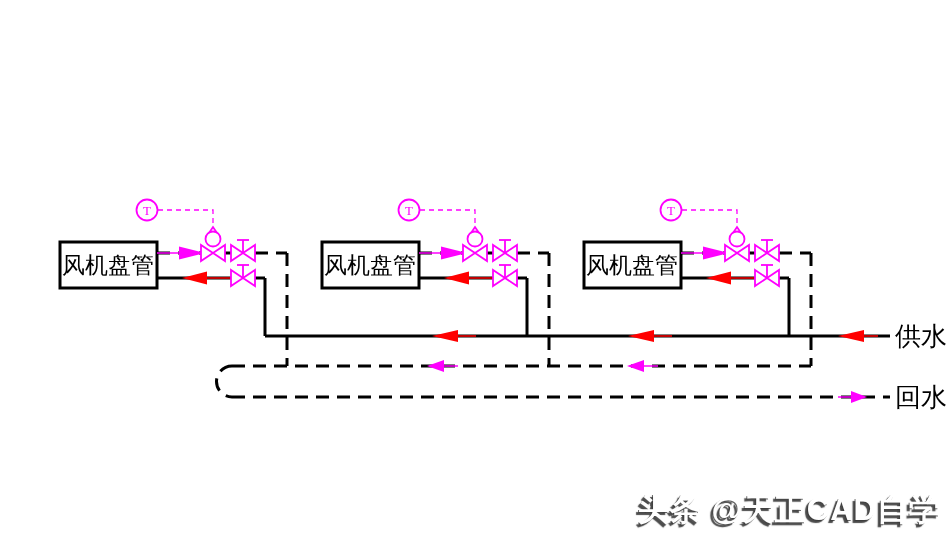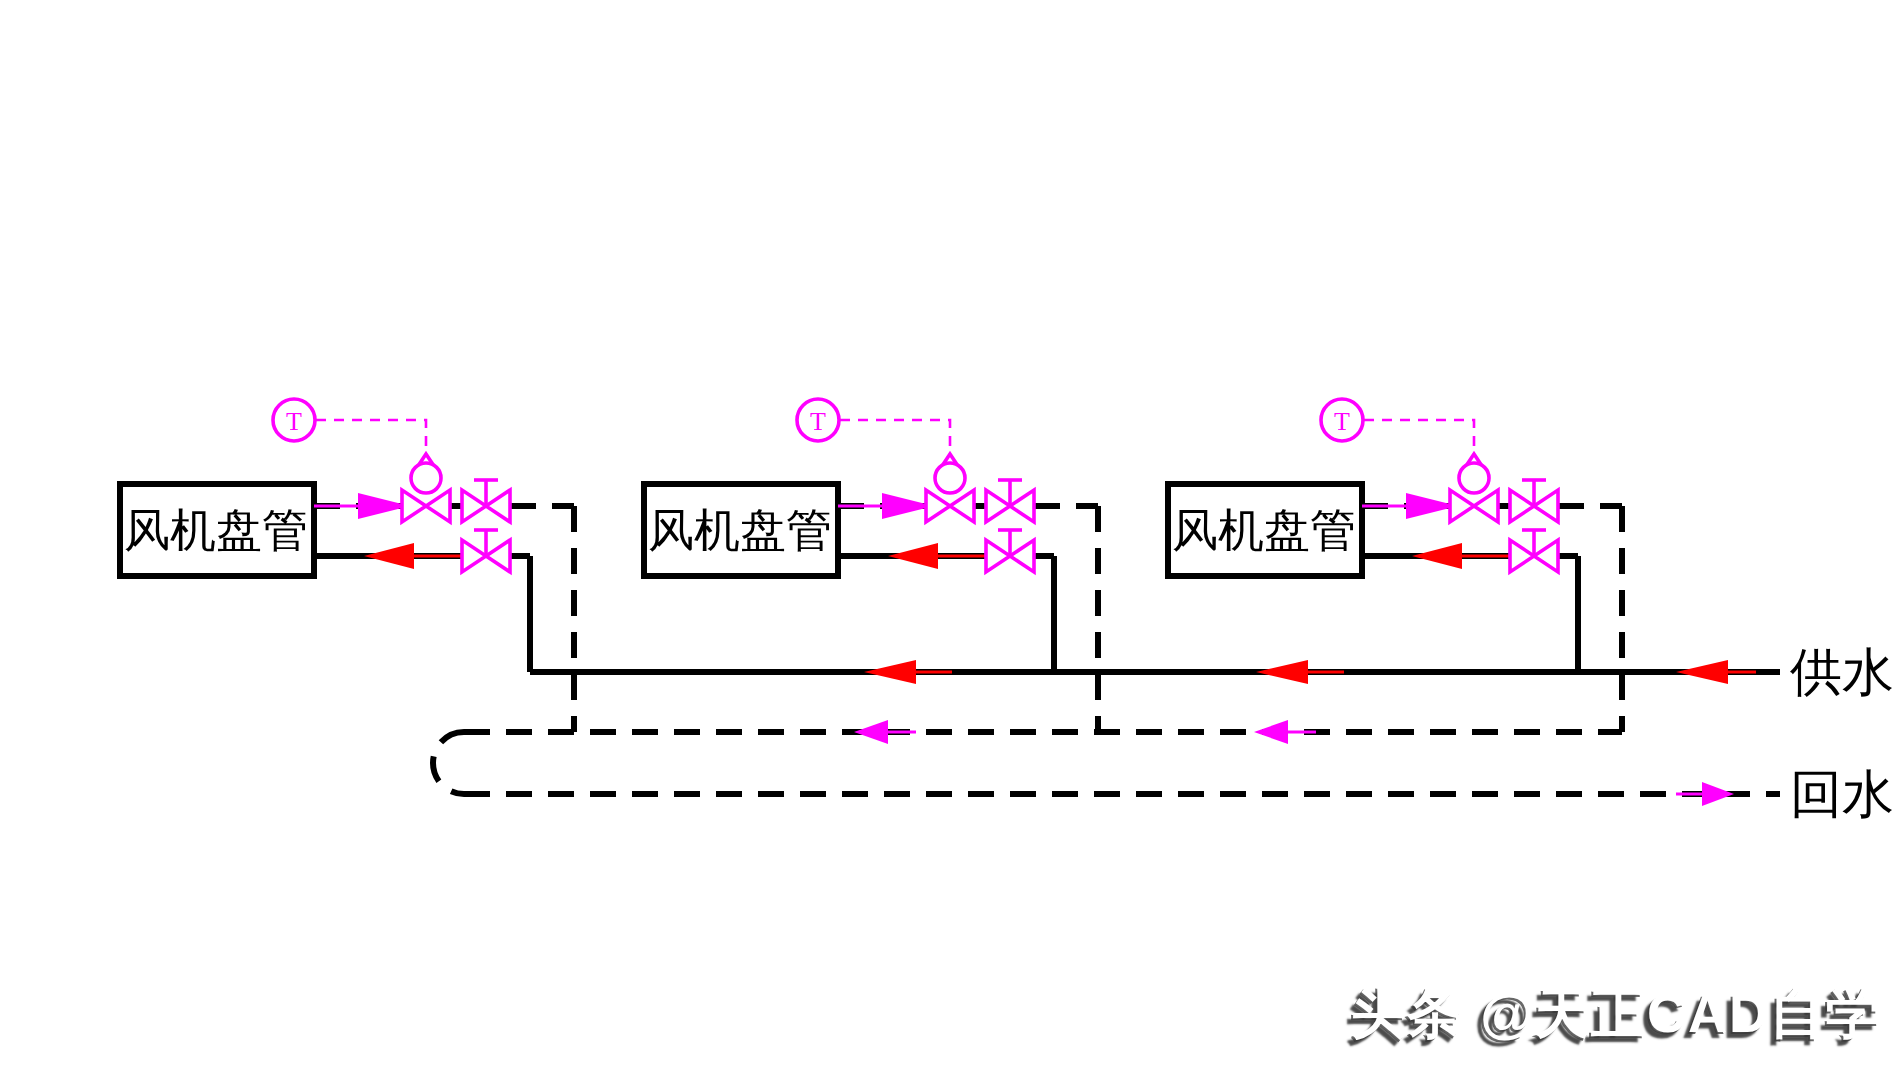--- a/index.html
+++ b/index.html
@@ -17,21 +17,21 @@
   .mdash{stroke:#ff00ff;stroke-width:1.3;stroke-dasharray:5 4;fill:none;}
   .mthin{stroke:#ff00ff;stroke-width:1.5;}
   .rthin{stroke:#ff0000;stroke-width:1.5;}
   .marrow{fill:#ff00ff;stroke:none;}
   .rarrow{fill:#ff0000;stroke:none;}
   
   .cadtext{font-family:"Liberation Serif",serif;font-size:23px;fill:#000;text-anchor:middle;}
   .ttext{font-family:"Liberation Serif",serif;font-size:13px;fill:#ff00ff;text-anchor:middle;}
   .cadlabel{font-family:"Liberation Serif",serif;font-size:26px;fill:#000;}
   .watermark{position:absolute;right:10px;top:489px;font-family:"Liberation Sans",sans-serif;
-             font-size:27px;font-weight:bold;color:#ffffff;letter-spacing:1px;
+             font-size:31px;font-weight:bold;color:#ffffff;letter-spacing:1px;
              text-shadow:-3px 3px 1px rgba(55,55,55,0.9), -1px 1px 0 rgba(55,55,55,0.75);margin-left:32px;}
 </style>
 </head>
 <body>
 
 <div class="stage">
   <svg width="951" height="535" viewBox="0 0 951 535">
 
     <g>
       <path class="pipe dash" d="M232,366 H811"></path>

